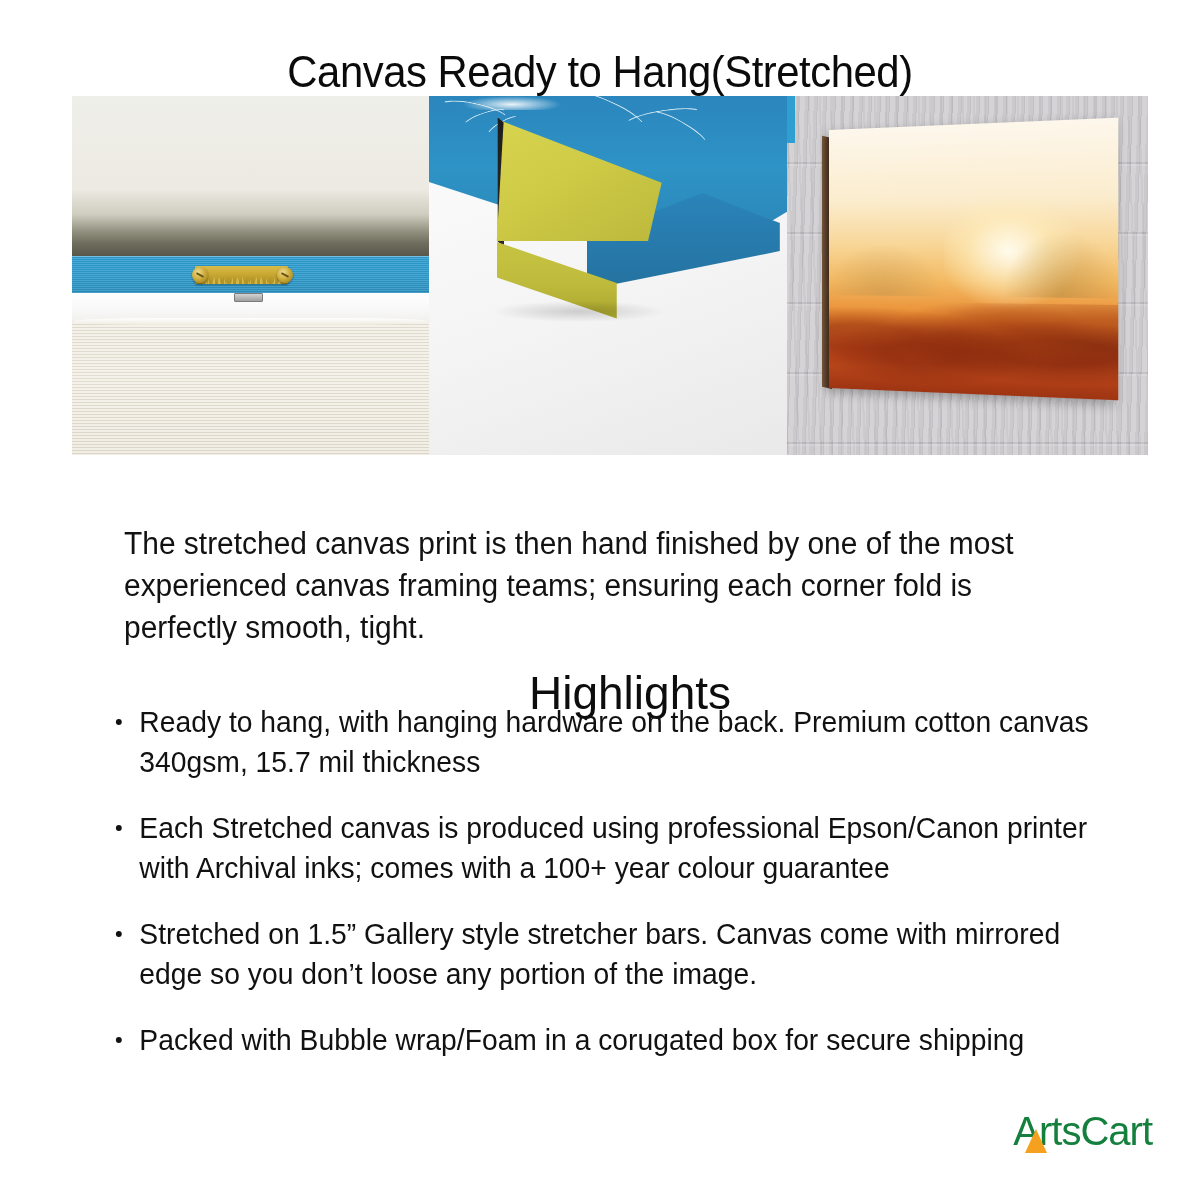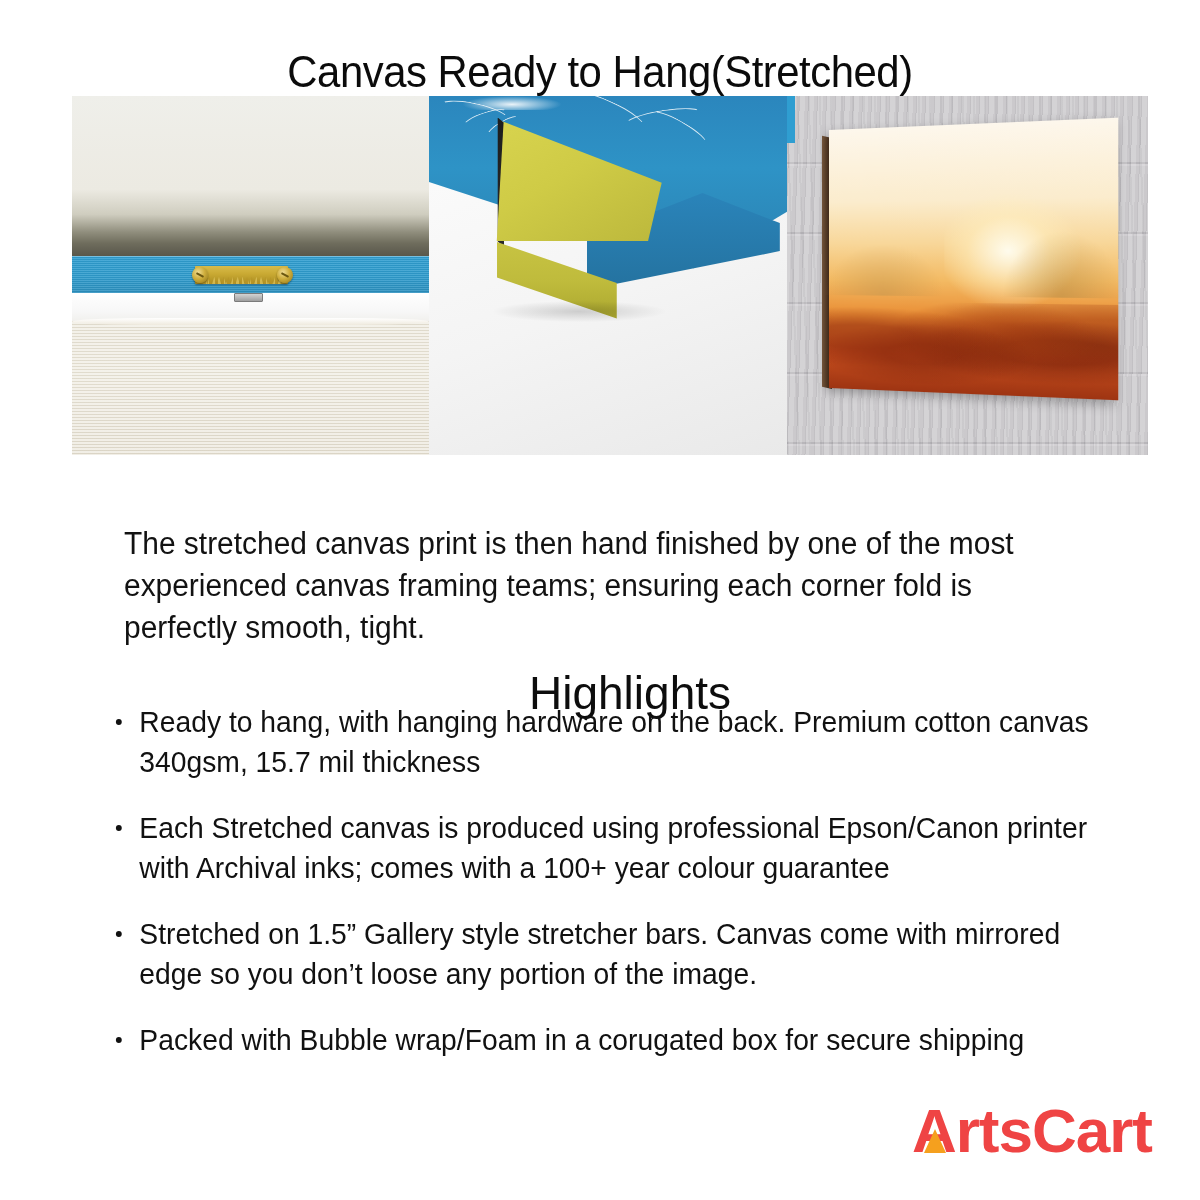--- a/index.html
+++ b/index.html
@@ -338,25 +338,25 @@
   
   .brand-logo {
     position: absolute;
     right: 48px;
     bottom: 38px;
     display: flex;
     align-items: center;
     height: 62px;
   }
   .brand-logo .logo-wordmark {
-    font-size: 62px;
+    font-size: 40px;
     line-height: 58px;
-    font-weight: 700;
+    font-weight: 400;
     letter-spacing: -1px;
-    color: #ef4444;
+    color: #15803d;
     position: relative;
   }
   .brand-logo .logo-triangle {
     position: absolute;
     left: 12px;
     bottom: 9px;
     width: 0; height: 0;
     border-left: 11px solid transparent;
     border-right: 11px solid transparent;
     border-bottom: 24px solid #F5A01E;

